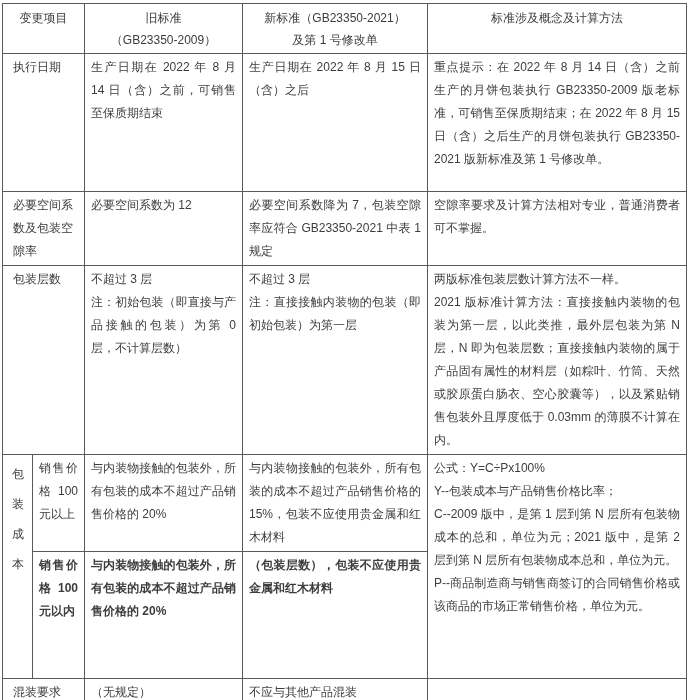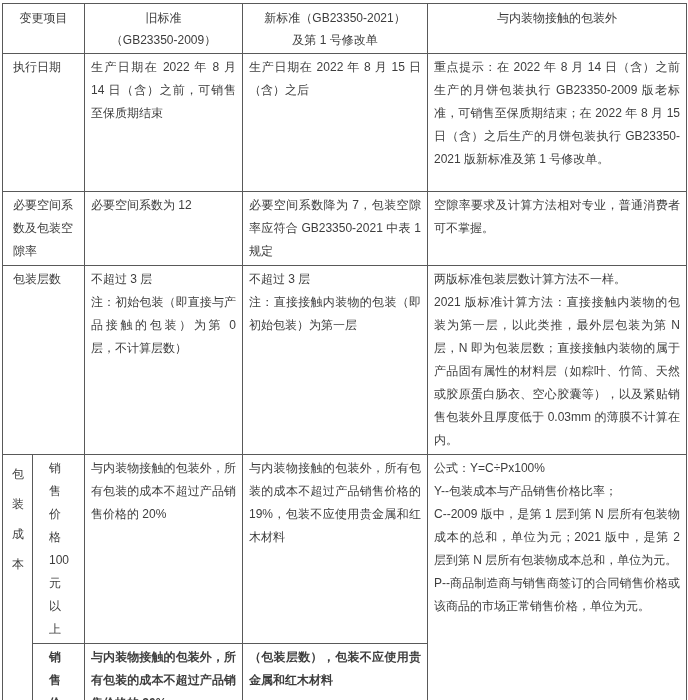--- a/index.html
+++ b/index.html
@@ -32,21 +32,21 @@
   td.hdr {
     text-align:center;
     line-height:22px;
     padding-top:3px;
   }
   td.rowlabel {
     padding:2px 11px 2px 10px;
     text-align:justify;
   }
   td.sublabel {
-    padding:2px 16px;
+    padding:2px 6px;
     margin-left:36px;
   }
   td.vlabel {
     text-align:left;
     line-height:30px;
     padding:4px 9px;
     letter-spacing:0;
     word-break:break-all;
   }
   .bold, b { font-weight:normal; }
@@ -73,21 +73,21 @@
       </td>
       <td class="hdr">
         <p>旧标准</p>
         <p>（GB23350-2009）</p>
       </td>
       <td class="hdr">
         <p>新标准（GB23350-2021）</p>
         <p>及第 1 号修改单</p>
       </td>
       <td class="hdr">
-        <p>与内装物接触的包装外</p>
+        <p>标准涉及概念及计算方法</p>
       </td>
     </tr>
 
     <tr style="height:138px;">
       <td class="rowlabel" colspan="2">
         <p>执行日期</p>
       </td>
       <td>
         <p>生产日期在 2022 年 8 月 14 日（含）之前，可销售至保质期结束</p>
       </td>
@@ -136,21 +136,21 @@
       <td class="vlabel" rowspan="2">
         <p>包装成本</p>
       </td>
       <td class="sublabel">
         <p>销售价格100元以上</p>
       </td>
       <td>
         <p>与内装物接触的包装外，所有包装的成本不超过产品销售价格的 20%</p>
       </td>
       <td>
-        <p>与内装物接触的包装外，所有包装的成本不超过产品销售价格的 19%，包装不应使用贵金属和红木材料</p>
+        <p>与内装物接触的包装外，所有包装的成本不超过产品销售价格的 15%，包装不应使用贵金属和红木材料</p>
       </td>
       <td rowspan="2">
         <p><b>公式：</b><span>Y=C÷Px100%</span></p>
         <p>Y--包装成本与产品销售价格比率；</p>
         <p>C--2009 版中，是第 1 层到第 N 层所有包装物成本的总和，单位为元；2021 版中，是第 2 层到第 N 层所有包装物成本总和，单位为元。</p>
         <p>P--商品制造商与销售商签订的合同销售价格或该商品的市场正常销售价格，单位为元。</p>
       </td>
     </tr>
 
     <tr style="height:127px;font-weight:bold;">

